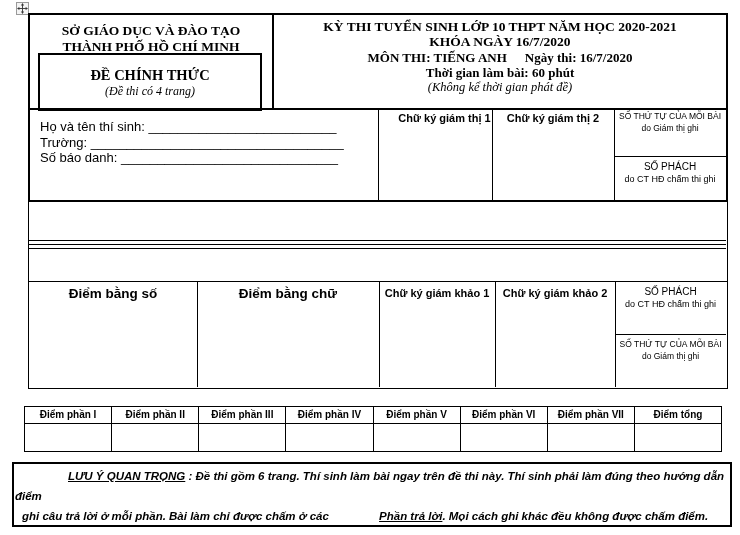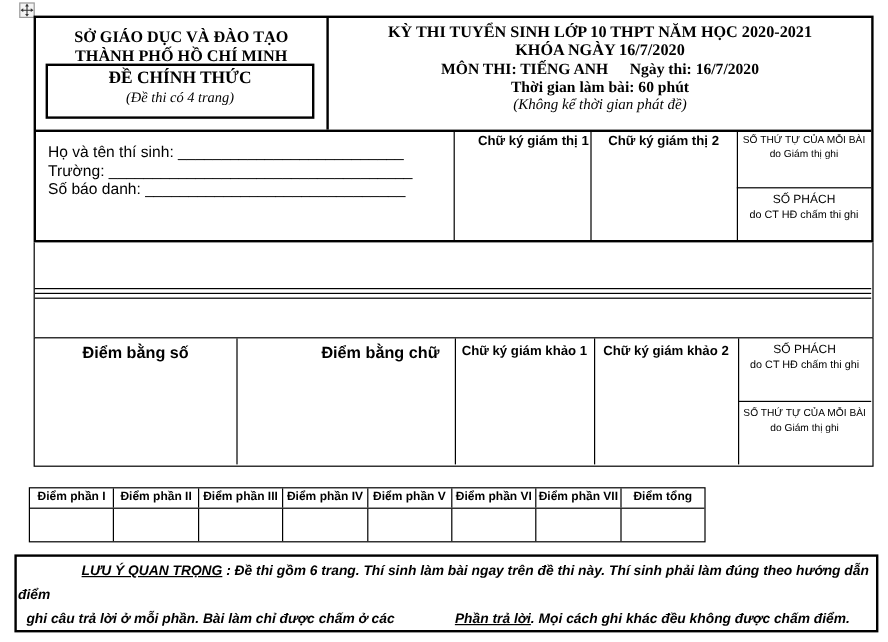--- a/index.html
+++ b/index.html
@@ -9,31 +9,31 @@
   .serif{font-family:"Liberation Serif","DejaVu Serif",serif;}
   .ctr{text-align:center;}
   .b{font-weight:bold;}
   .i{font-style:italic;}
   .nw{white-space:nowrap;}
   .hline{background:#000;height:1.5px;}
   .vline{background:#000;width:1.5px;}
   .u{text-decoration:underline;margin-left:47px;}
   
   .t1{left:28px;top:13px;width:700px;height:189px;border:2px solid #000;}
-  .innerbox{left:8px;top:38px;width:224px;height:46px;border:2px solid #000;padding-top:2px;}
+  .innerbox{left:8px;top:38px;width:224px;height:58px;border:2px solid #000;padding-top:12px;}
   .hl-line{line-height:16px;font-size:13.5px;}
   .hr-line{line-height:15.3px;}
   
   .siglabel{font-size:11px;font-weight:bold;text-align:center;}
   .smallcell{text-align:center;line-height:11.5px;font-size:8.5px;}
   .codecell{text-align:center;line-height:12px;}
   
   .t2{left:28px;top:281px;width:700px;height:108px;border:1.5px solid #000;}
   
-  .t3{left:24px;top:406px;width:564px;height:46px;border:1.5px solid #000;display:flex;flex-direction:column;}
+  .t3{left:24px;top:406px;width:698px;height:46px;border:1.5px solid #000;display:flex;flex-direction:column;}
   .t3 .hrow{display:flex;height:16px;border-bottom:1px solid #000;}
   .t3 .brow{display:flex;flex:1;}
   .t3 .cell{flex:1;border-right:1px solid #000;text-align:center;font-size:10px;font-weight:bold;line-height:15px;white-space:nowrap;overflow:hidden;}
   .t3 .cell:last-child{border-right:none;}
   
   .note{left:12px;top:462px;width:720px;height:65px;border:2px solid #000;font-weight:bold;font-style:italic;font-size:11.5px;line-height:20px;}
   .note div{white-space:nowrap;}
   
   .handle{left:16px;top:2px;width:13px;height:13px;border:1px solid #9a9a9a;background:#f4f4f4;display:flex;align-items:center;justify-content:center;}
   .uline{letter-spacing:0;}
@@ -106,21 +106,21 @@
   </div>
 
   <div class="abs t2 sans">
     <div class="abs vline" style="left:168px;top:0;height:105px;width:1px;"></div>
     <div class="abs vline" style="left:350px;top:0;height:105px;width:1px;"></div>
     <div class="abs vline" style="left:466px;top:0;height:105px;width:1px;"></div>
     <div class="abs vline" style="left:586px;top:0;height:105px;width:1px;"></div>
     <div class="abs hline" style="left:586px;top:52px;width:111px;height:1px;"></div>
 
     <div class="abs ctr b nw" style="left:0;top:4px;width:168px;font-size:13.5px;">Điểm bằng số</div>
-    <div class="abs ctr b nw" style="left:168px;top:4px;width:182px;font-size:13.5px;margin-left:29px;">Điểm bằng chữ</div>
+    <div class="abs ctr b nw" style="left:168px;top:4px;width:182px;font-size:13.5px;">Điểm bằng chữ</div>
     <div class="abs siglabel nw" style="left:350px;top:5px;width:116px;">Chữ ký giám khảo 1</div>
     <div class="abs siglabel nw" style="left:466px;top:5px;width:120px;">Chữ ký giám khảo 2</div>
 
     <div class="abs codecell" style="left:586px;top:4px;width:111px;">
       <div class="nw" style="font-size:10px;">SỐ PHÁCH</div>
       <div class="nw" style="font-size:9px;">do CT HĐ chấm thi ghi</div>
     </div>
     <div class="abs smallcell" style="left:586px;top:57px;width:111px;">
       <div class="nw">SỐ THỨ TỰ CỦA MỖI BÀI</div>
       <div class="nw">do Giám thị ghi</div>

